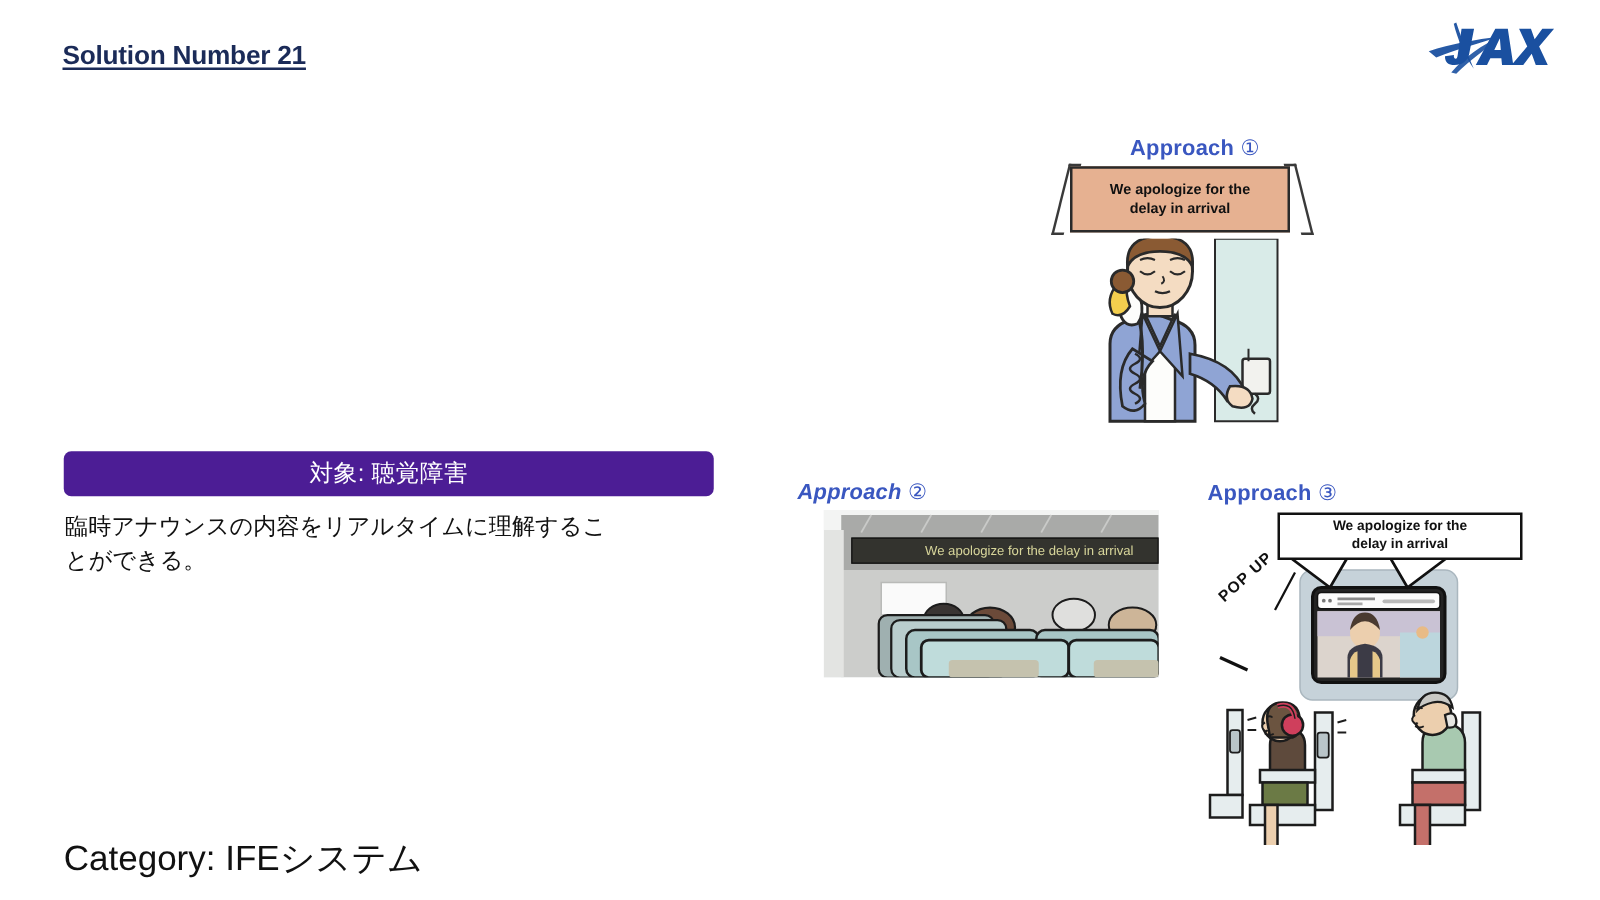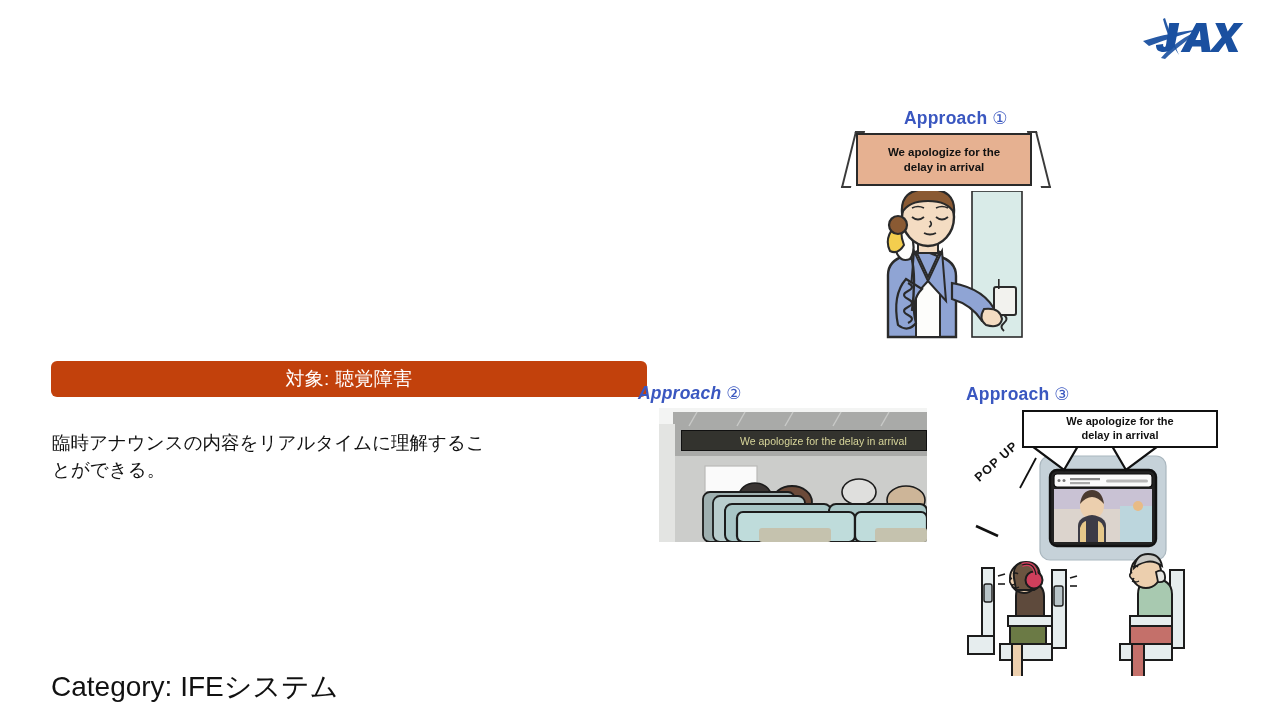--- a/index.html
+++ b/index.html
@@ -51,44 +51,43 @@
     line-height: 1.42;
     color: #111111;
     white-space: pre-line;
   }
 
   
   #target-banner {
     position: absolute;
     left: 51px;
     top: 361px;
-    width: 596px;
+    width: 520px;
     height: 36px;
-    background: #c2410c;
+    background: #4c1d95;
     border-radius: 6px;
     display: flex;
     align-items: center;
     justify-content: center;
   }
   #target-banner-label {
     color: #ffffff;
     font-size: 19px;
     font-weight: 500;
     letter-spacing: 0.3px;
   }
   #benefit-text {
     position: absolute;
     left: 52px;
     top: 408px;
     width: 520px;
     font-size: 18.5px;
     line-height: 1.45;
     color: #111111;
     white-space: pre-line;
-    margin-top: 22px;
   }
   #category-text {
     position: absolute;
     left: 51px;
     top: 668px;
     font-size: 28px;
     color: #111111;
     white-space: nowrap;
   }
 
@@ -229,20 +228,21 @@
     z-index: 6;
     white-space: nowrap;
   }
   svg { display: block; }
 </style>
 </head>
 <body>
 
 <div id="slide">
 
+  <div id="solution-number">Solution Number 21</div>
 
 
 
   <div id="jaxa-logo">
     <svg viewBox="0 0 112 46" width="112" height="46" aria-hidden="true">
       <g fill="#1a50a0">
 
         <path d="M2 27 C20 21 38 18 60 15 C44 20 26 25 8 32 Z" opacity="0.95"></path>
         <path d="M24 4 C28 16 32 27 38 41 C30 29 25 17 22 5 Z" opacity="0.95"></path>
         <path d="M20 44 C30 32 44 22 62 14 C48 25 34 35 24 45 Z" opacity="0.9"></path>

